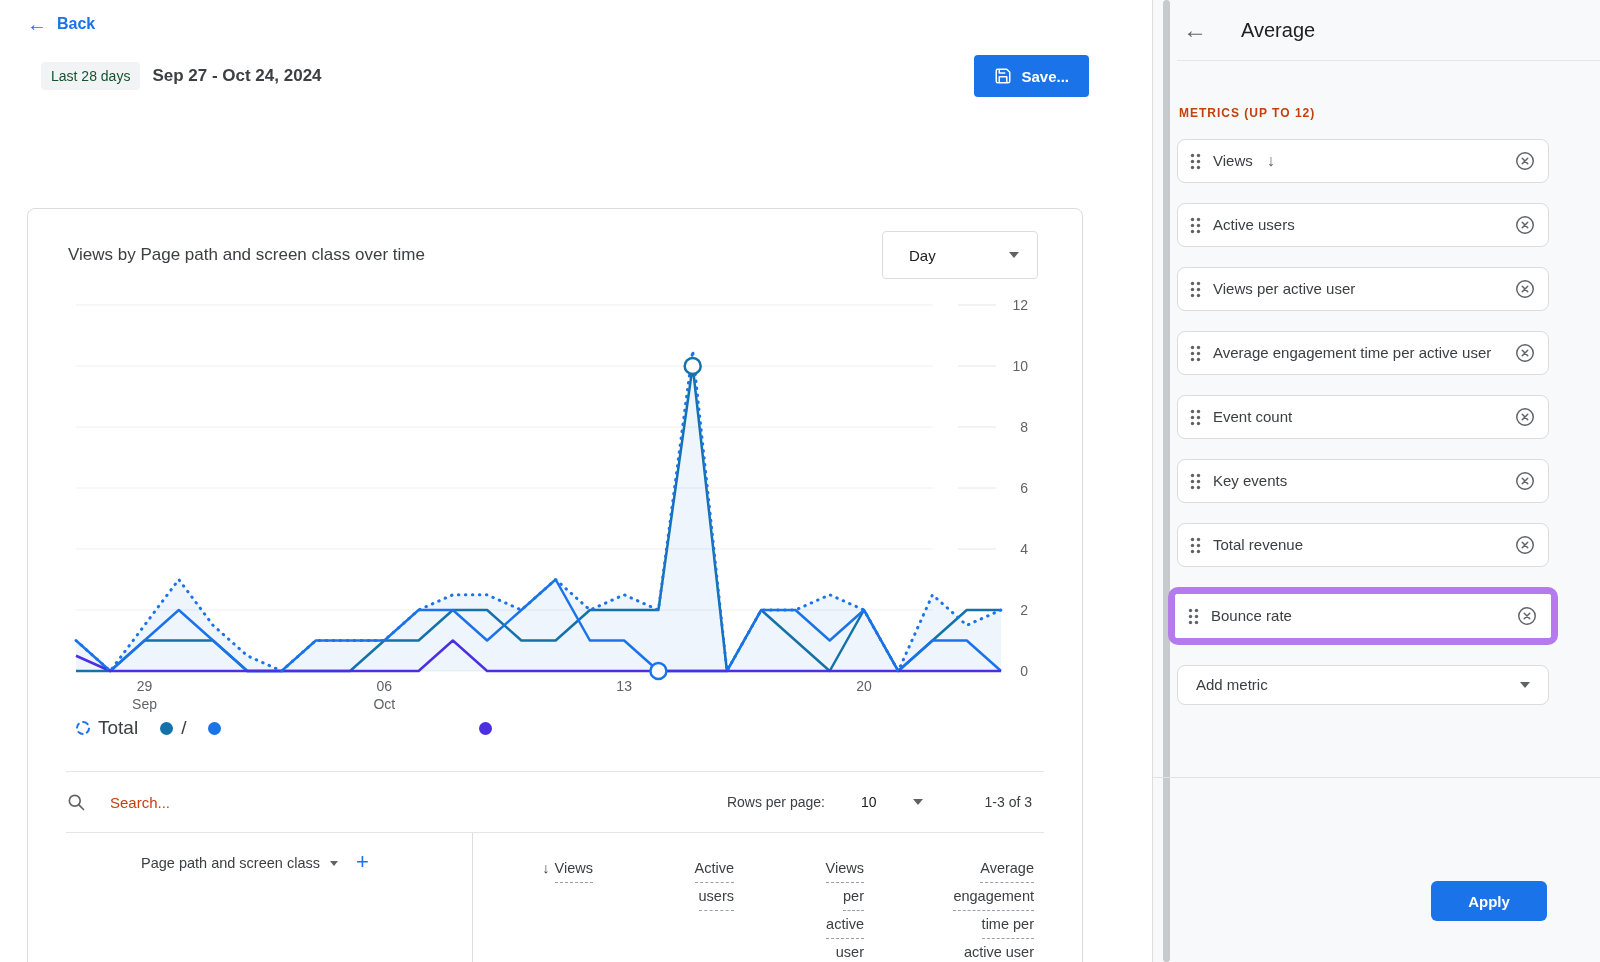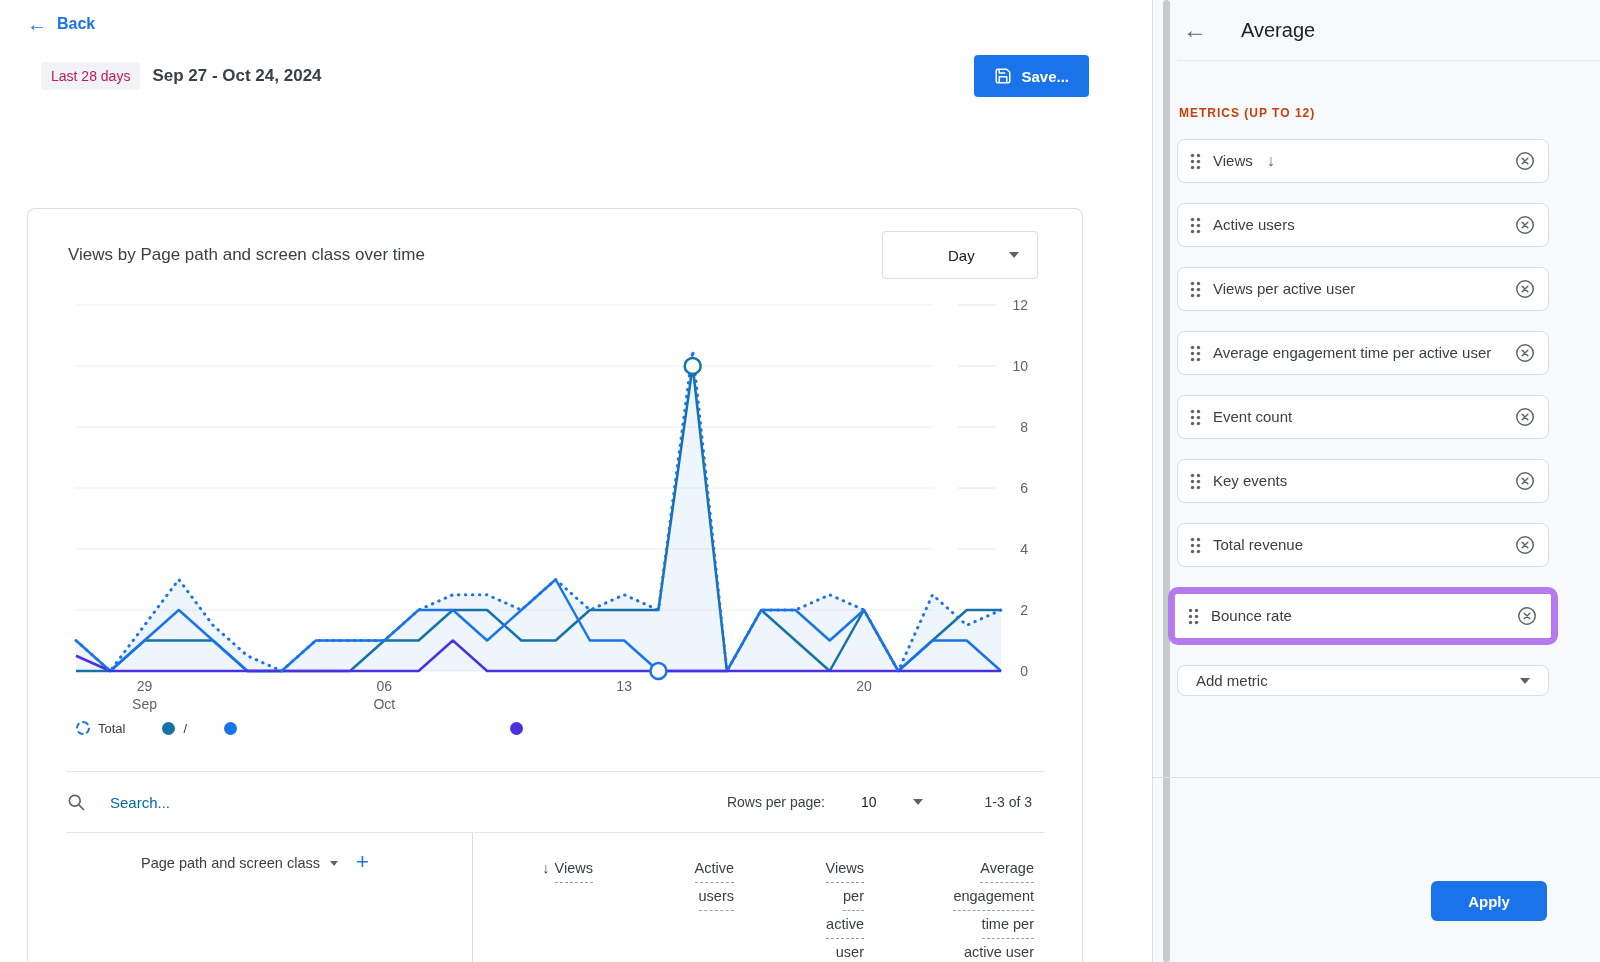--- a/index.html
+++ b/index.html
@@ -8,42 +8,42 @@
 
   
   .main { position:absolute; left:0; top:0; width:1152px; height:962px; background:#fff; }
 
   .back-row { position:absolute; left:27px; top:14px; display:flex; align-items:center; gap:10px; cursor:pointer; }
   .back-arrow { color:#1a73e8; font-size:20px; font-weight:bold; line-height:1; }
   .back-label { color:#1a73e8; font-size:16px; font-weight:600; }
 
   .title-row { position:absolute; left:27px; top:55px; width:1098px; display:flex; align-items:center; }
   .page-title { font-size:28px; font-weight:400; color:#202124; letter-spacing:.2px; }
-  .date-badge { margin-left:14px; background:#f1f3f4; color:#be185d; font-size:14px; padding:6px 10px; border-radius:4px; white-space:nowrap; }
+  .date-badge { margin-left:14px; background:#f1f3f4; color:#14532d; font-size:14px; padding:6px 10px; border-radius:4px; white-space:nowrap; }
   .date-range { margin-left:12px; font-size:17px; font-weight:700; color:#3c4043; white-space:nowrap; }
   .save-btn { margin-left:auto; margin-right:36px; background:#1a73e8; color:#fff; border:none; border-radius:4px; height:42px; padding:0 20px; font-size:15px; font-weight:600; display:flex; align-items:center; gap:9px; cursor:pointer; font-family:inherit; }
 
   
   .card { position:absolute; left:27px; top:208px; width:1056px; height:800px; border:1px solid #dadce0; border-radius:8px; background:#fff; }
   .card-title { position:absolute; left:40px; top:36px; font-size:17px; color:#3c4043; }
   .granularity { position:absolute; right:44px; top:22px; width:156px; height:48px; border:1px solid #dadce0; border-radius:4px; display:flex; align-items:center; padding:0 18px 0 26px; cursor:pointer; background:#fff; }
-  .granularity-label { font-size:15px; color:#202124;margin-left:39px; }
+  .granularity-label { font-size:15px; color:#202124; }
   .tri-down { margin-left:auto; width:0; height:0; border-left:5px solid transparent; border-right:5px solid transparent; border-top:6px solid #5f6368; }
 
   #chart-svg { position:absolute; left:0; top:60px; pointer-events:none; }
 
-  .legend { position:absolute; left:48px; top:508px; display:flex; align-items:center; height:22px; font-size:13px; color:#3c4043;gap:15px; }
+  .legend { position:absolute; left:48px; top:508px; display:flex; align-items:center; height:22px; font-size:19px; color:#3c4043; }
   .legend-total-swatch { width:14px; height:14px; border:2px dashed #1a73e8; border-radius:50%; margin-right:8px; }
   .legend-dot { width:13px; height:13px; border-radius:50%; margin-right:8px; }
   .legend-item { display:flex; align-items:center; margin-right:22px; }
   .legend-item[data-idx="2"] { margin-left:228px; }
 
   .hdiv { position:absolute; left:38px; right:38px; height:1px; background:#e3e6e8; }
   .search-row { position:absolute; left:38px; right:50px; top:563px; height:60px; display:flex; align-items:center; }
-  .search-ph { font-size:15px; color:#0369a1; margin-left:24px; }
+  .search-ph { font-size:15px; color:#c2410c; margin-left:24px; }
   .rpp-label { margin-left:auto; font-size:14px; color:#3c4043; }
   .rpp-value { margin-left:36px; font-size:14px; color:#202124; }
   .rpp-tri { margin-left:36px; }
   .page-info { margin-left:62px; font-size:14px; color:#3c4043; }
 
   .thead { position:absolute; left:1px; right:1px; top:624px; height:175px; display:flex; }
   .thead-dim { width:444px; border-right:1px solid #dadce0; padding:22px 0 0 112px; display:flex; align-items:flex-start; }
   .dim-label { font-size:14.5px; color:#3c4043; }
   .dim-caret { margin:6px 0 0 10px; width:0; height:0; border-left:4px solid transparent; border-right:4px solid transparent; border-top:5px solid #5f6368; }
   .dim-add { color:#1a73e8; font-size:22px; font-weight:400; margin:-4px 0 0 18px; cursor:pointer; line-height:1; }
@@ -61,21 +61,21 @@
   .panel-hdiv { position:absolute; left:24px; right:0; top:60px; height:1px; background:#e4e6e9; }
   .section-label { position:absolute; left:26px; top:106px; font-size:12px; font-weight:700; letter-spacing:1px; color:#c2410c; }
 
   .chips { position:absolute; left:24px; top:139px; width:372px; display:flex; flex-direction:column; gap:20px; }
   .chip { background:#fff; border:1px solid #dadce0; border-radius:8px; min-height:44px; display:flex; align-items:center; padding:8px 12px 8px 12px; }
   .chip-label { font-size:15px; color:#3c4043; margin-left:12px; line-height:20px; }
   .chip-sort { color:#5f6368; font-size:16px; margin-left:14px; }
   .chip-remove { margin-left:auto; cursor:pointer; display:flex; }
   .chip-wrap-highlight { border:7px solid #b57bee; border-radius:10px; margin:0 -9px; padding:0; }
   .chip-wrap-highlight .chip { border-radius:2px; border-color:#fff; }
-  .add-chip { background:#fff; border:1px solid #dadce0; border-radius:8px; height:31px; display:flex; align-items:center; padding:0 18px; cursor:pointer; }
+  .add-chip { background:#fff; border:1px solid #dadce0; border-radius:8px; height:40px; display:flex; align-items:center; padding:0 18px; cursor:pointer; }
   .add-chip .chip-label { margin-left:0; }
   .add-chip .tri-down { margin-left:auto; }
 
   .panel-footer-div { position:absolute; left:0; right:0; top:777px; height:1px; background:#e0e3e6; }
   .apply-btn { position:absolute; right:53px; top:881px; width:116px; height:40px; background:#1a73e8; color:#fff; border:none; border-radius:6px; font-size:15px; font-weight:600; cursor:pointer; font-family:inherit; }
 </style>
 </head>
 <body>
 
 <div class="main">

